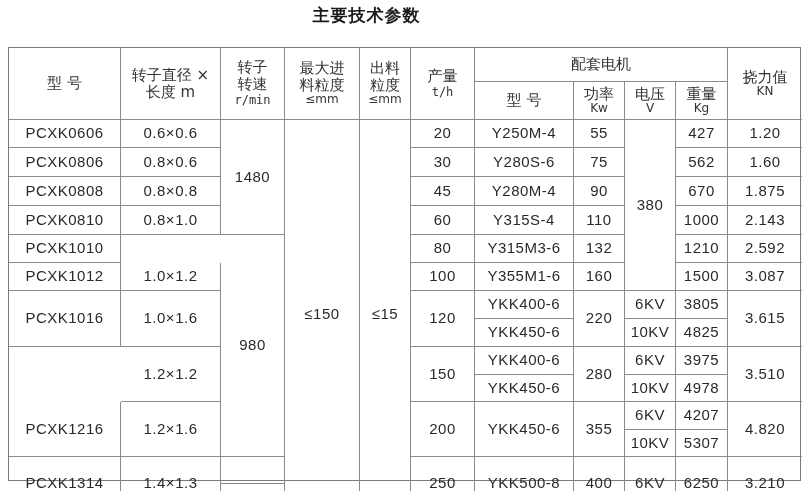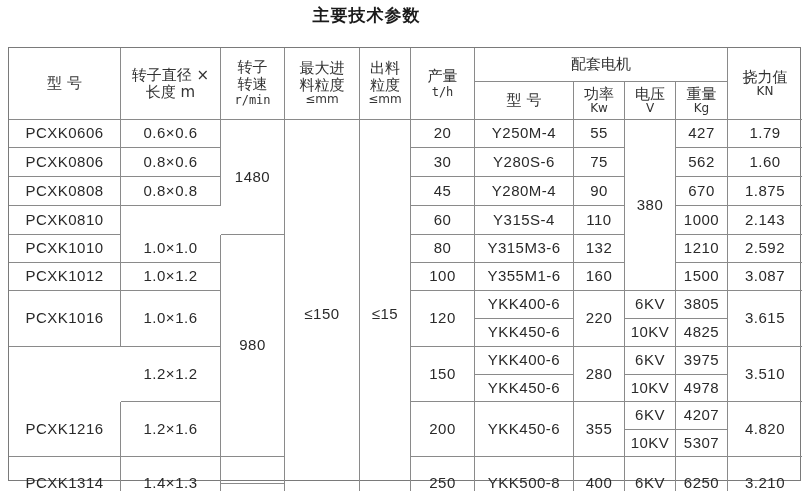--- a/index.html
+++ b/index.html
@@ -77,47 +77,47 @@
       <span>挠力值</span>
       <span class="unit">KN</span>
     </div>
 
   <div class="c num" style="grid-column:1;grid-row:3">PCXK0606</div>
   <div class="c num" style="grid-column:2;grid-row:3">0.6×0.6</div>
   <div class="c num" style="grid-column:6;grid-row:3">20</div>
   <div class="c num" style="grid-column:7;grid-row:3">Y250M-4</div>
   <div class="c num" style="grid-column:8;grid-row:3">55</div>
   <div class="c num" style="grid-column:10;grid-row:3">427</div>
-  <div class="c num lastcol" style="grid-column:11;grid-row:3">1.79</div>
+  <div class="c num lastcol" style="grid-column:11;grid-row:3">1.20</div>
 
   <div class="c num" style="grid-column:1;grid-row:4">PCXK0806</div>
   <div class="c num" style="grid-column:2;grid-row:4">0.8×0.6</div>
   <div class="c num" style="grid-column:6;grid-row:4">30</div>
   <div class="c num" style="grid-column:7;grid-row:4">Y280S-6</div>
   <div class="c num" style="grid-column:8;grid-row:4">75</div>
   <div class="c num" style="grid-column:10;grid-row:4">562</div>
   <div class="c num lastcol" style="grid-column:11;grid-row:4">1.60</div>
 
   <div class="c num" style="grid-column:1;grid-row:5">PCXK0808</div>
   <div class="c num" style="grid-column:2;grid-row:5">0.8×0.8</div>
   <div class="c num" style="grid-column:6;grid-row:5">45</div>
   <div class="c num" style="grid-column:7;grid-row:5">Y280M-4</div>
   <div class="c num" style="grid-column:8;grid-row:5">90</div>
   <div class="c num" style="grid-column:10;grid-row:5">670</div>
   <div class="c num lastcol" style="grid-column:11;grid-row:5">1.875</div>
 
   <div class="c num" style="grid-column:1;grid-row:6">PCXK0810</div>
+  <div class="c num" style="grid-column:2;grid-row:6">0.8×1.0</div>
   <div class="c num" style="grid-column:6;grid-row:6">60</div>
   <div class="c num" style="grid-column:7;grid-row:6">Y315S-4</div>
   <div class="c num" style="grid-column:8;grid-row:6">110</div>
   <div class="c num" style="grid-column:10;grid-row:6">1000</div>
   <div class="c num lastcol" style="grid-column:11;grid-row:6">2.143</div>
 
   <div class="c num" style="grid-column:1;grid-row:7">PCXK1010</div>
-  <div class="c num" style="grid-column:2;grid-row:7">1.0×1.0</div>
   <div class="c num" style="grid-column:6;grid-row:7">80</div>
   <div class="c num" style="grid-column:7;grid-row:7">Y315M3-6</div>
   <div class="c num" style="grid-column:8;grid-row:7">132</div>
   <div class="c num" style="grid-column:10;grid-row:7">1210</div>
   <div class="c num lastcol" style="grid-column:11;grid-row:7">2.592</div>
 
   <div class="c num" style="grid-column:1;grid-row:8">PCXK1012</div>
   <div class="c num" style="grid-column:2;grid-row:8">1.0×1.2</div>
   <div class="c num" style="grid-column:6;grid-row:8">100</div>
   <div class="c num" style="grid-column:7;grid-row:8">Y355M1-6</div>

